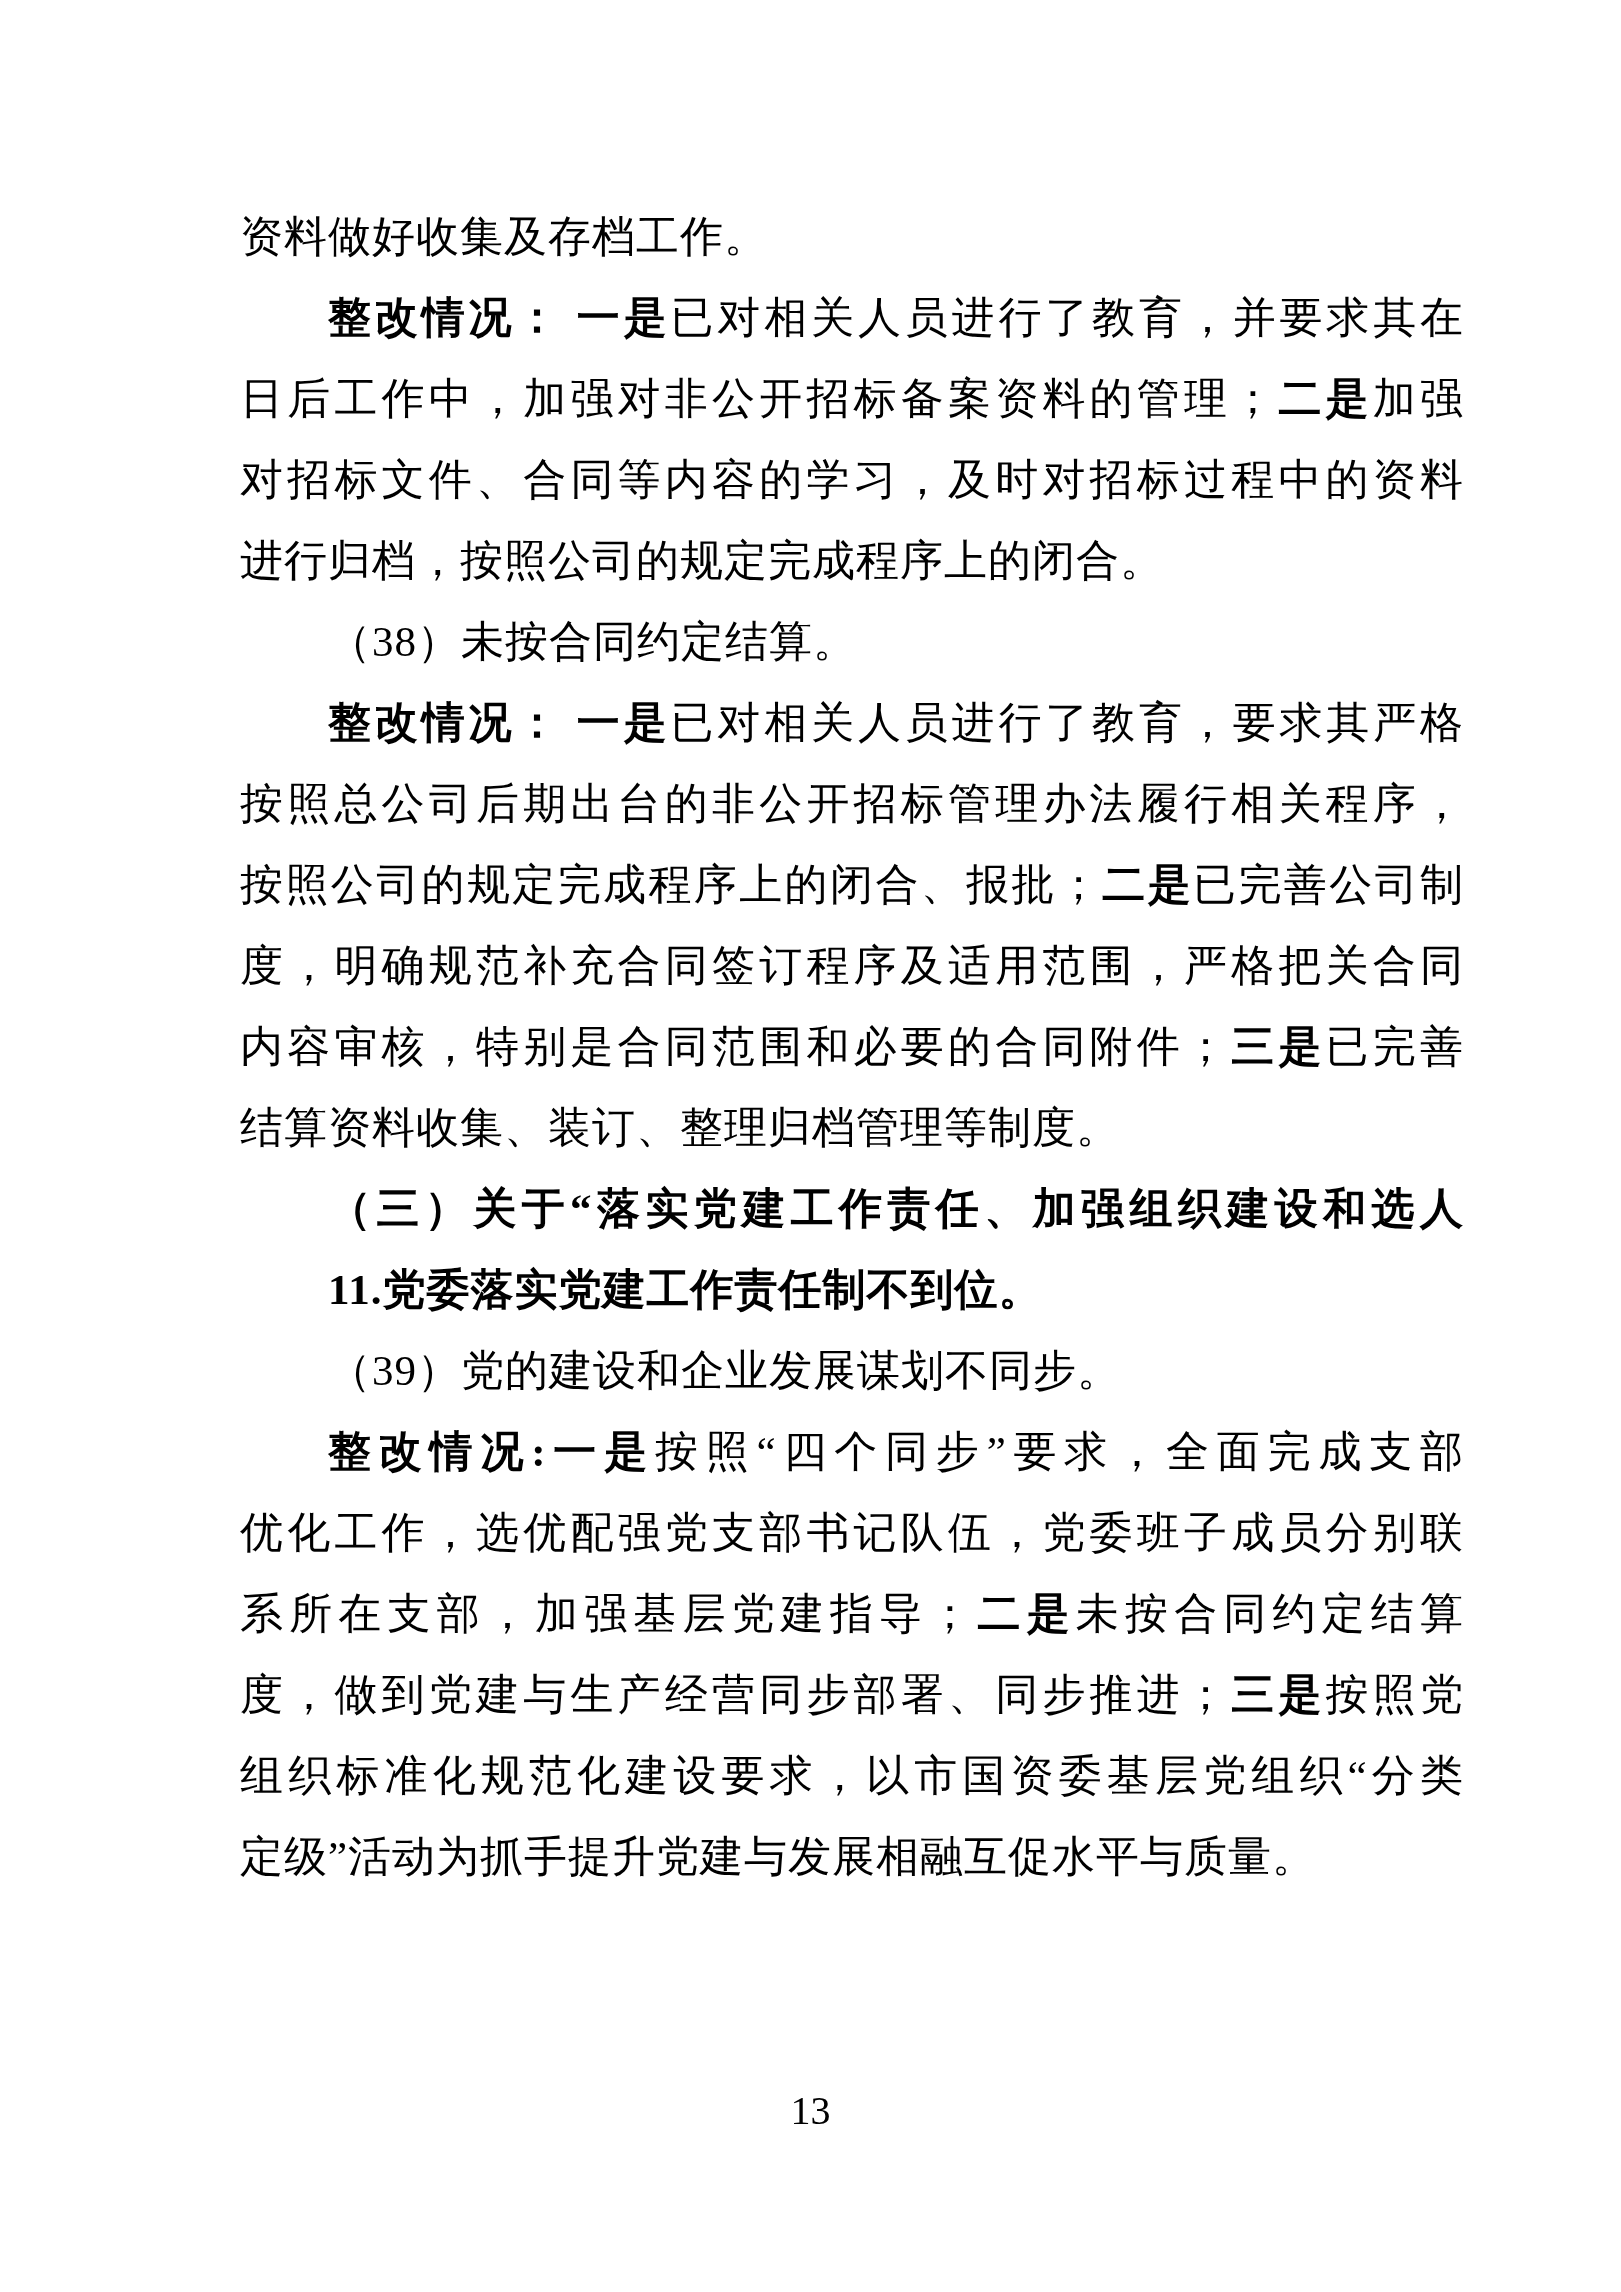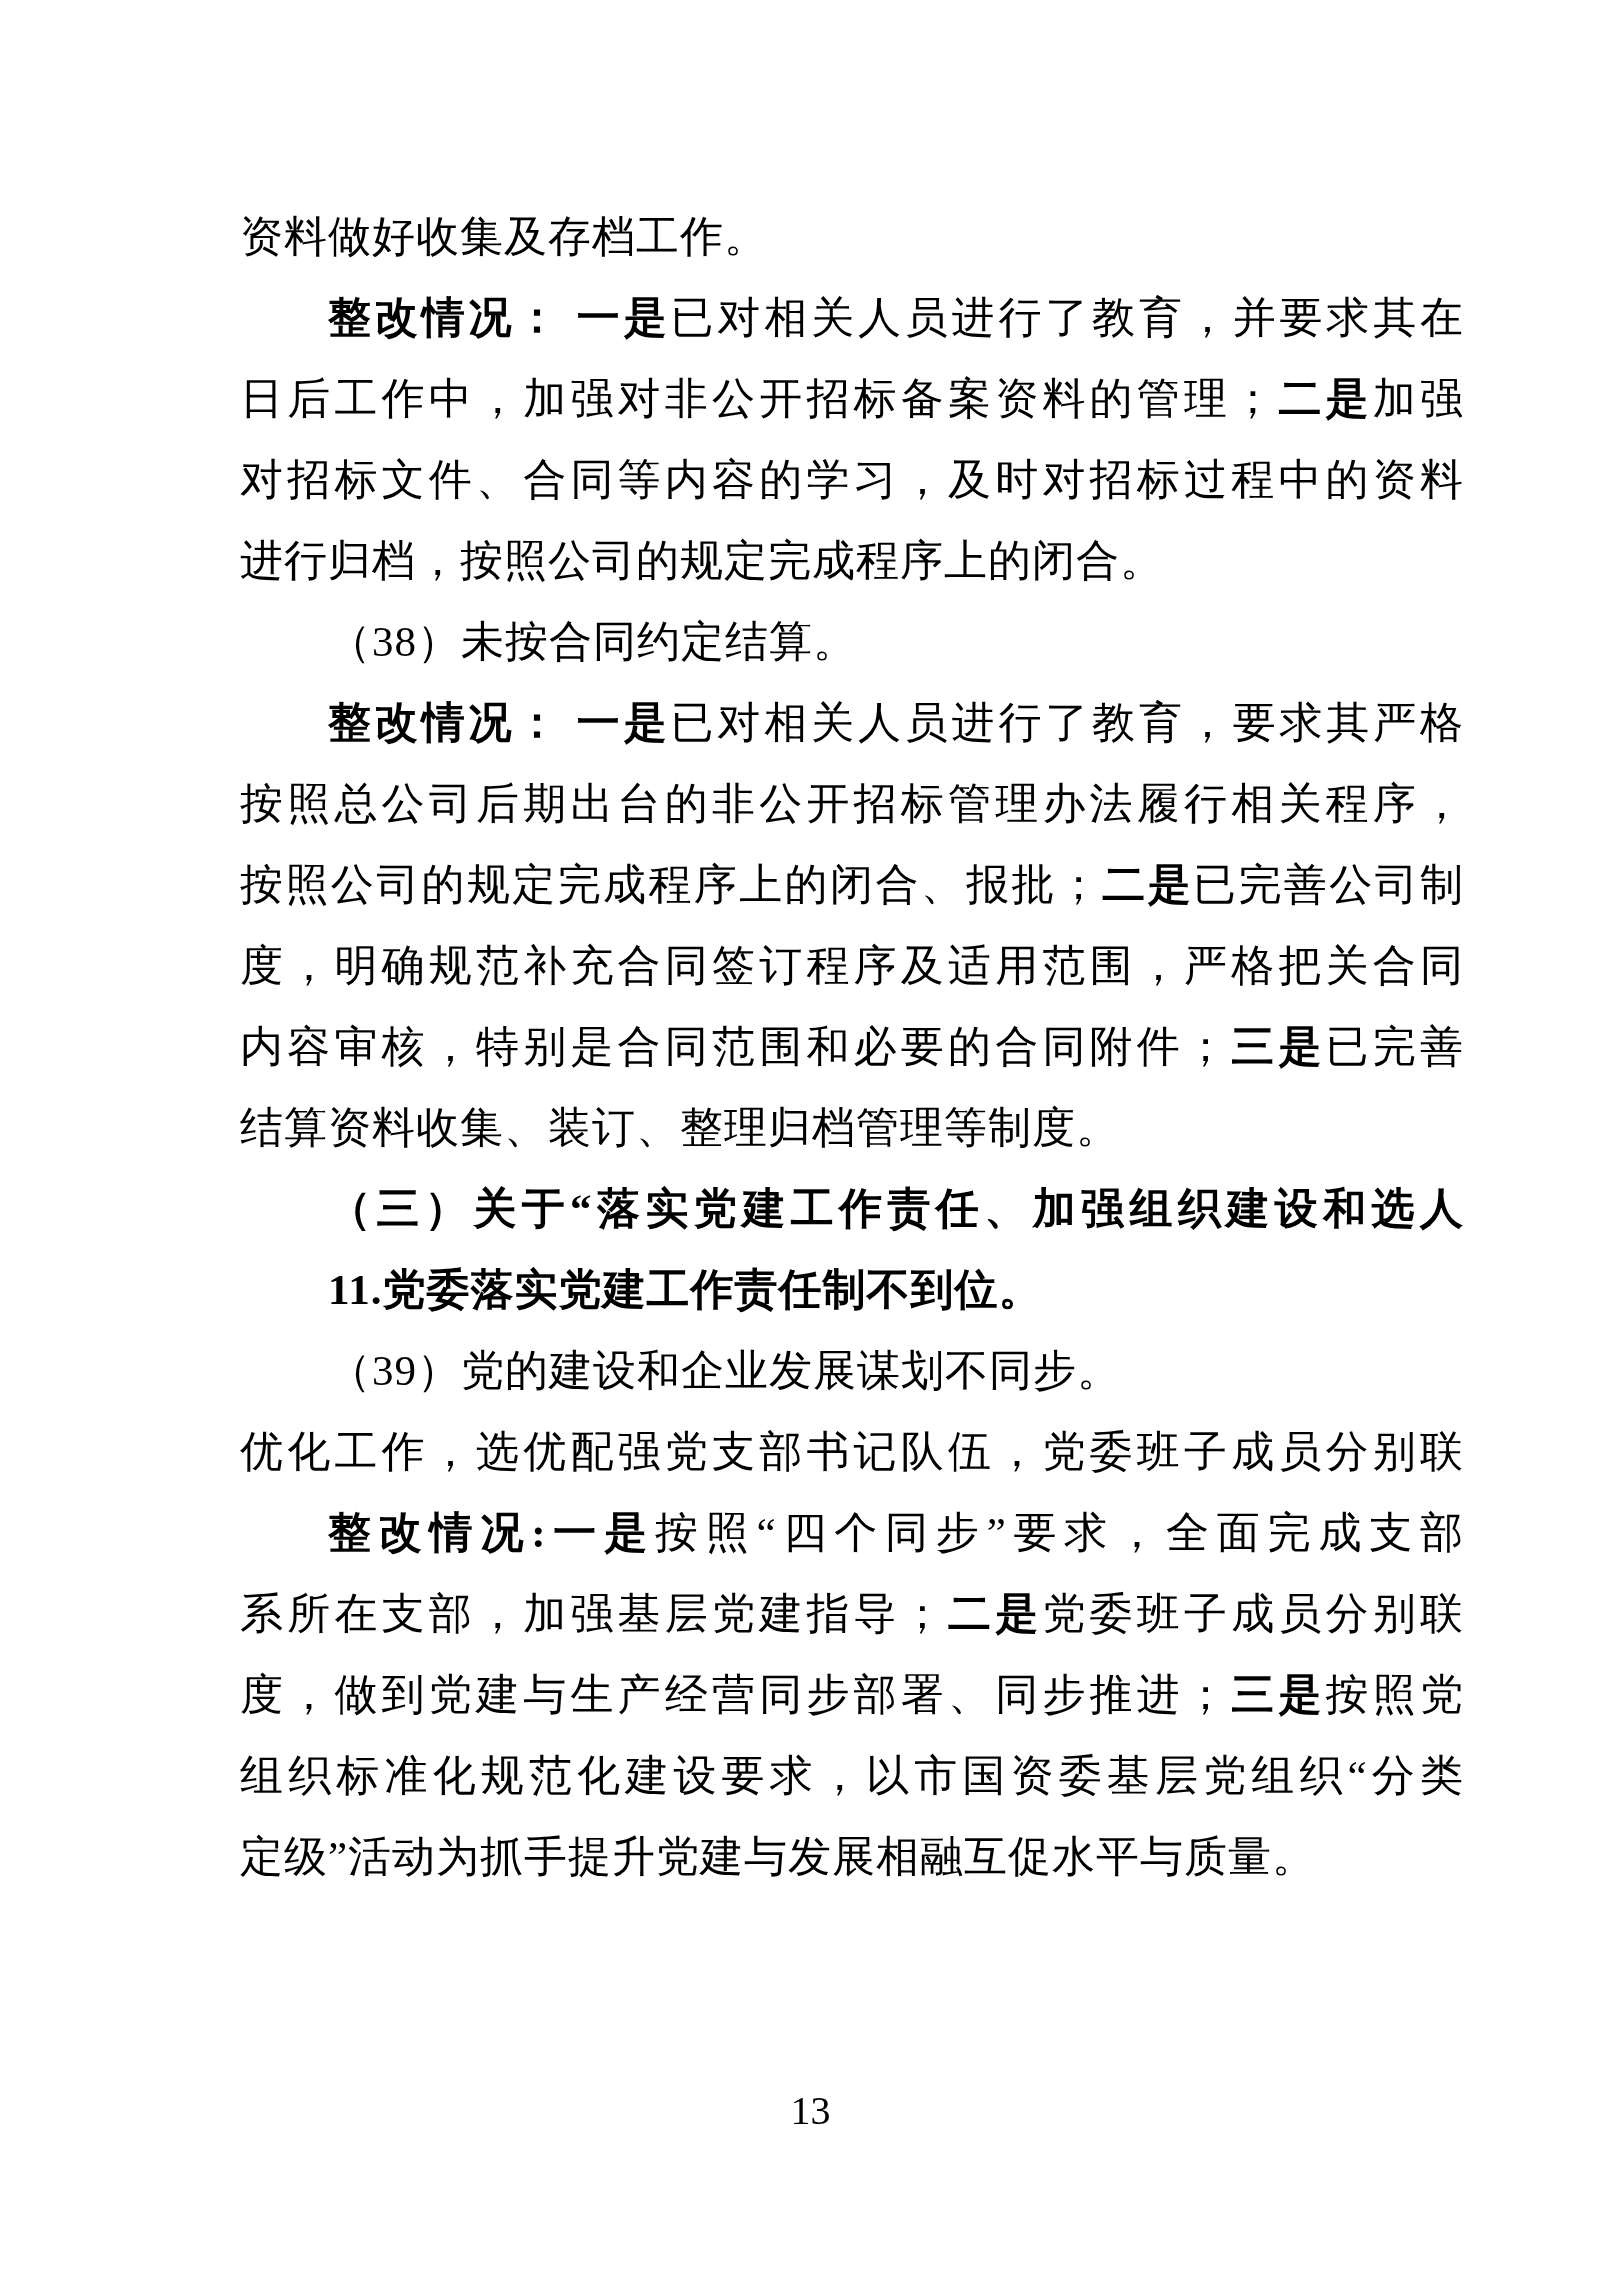--- a/index.html
+++ b/index.html
@@ -62,22 +62,22 @@
       <div class="line body indent"><span class="seg">（38）未按合同约定结算。</span></div>
       <div class="line body indent fill"><span class="seg seg-bold">整改情况： 一是</span><span class="seg">已对相关人员进行了教育，要求其严格</span></div>
       <div class="line body fill"><span class="seg">按照总公司后期出台的非公开招标管理办法履行相关程序，</span></div>
       <div class="line body fill"><span class="seg">按照公司的规定完成程序上的闭合、报批；</span><span class="seg seg-bold">二是</span><span class="seg">已完善公司制</span></div>
       <div class="line body fill"><span class="seg">度，明确规范补充合同签订程序及适用范围，严格把关合同</span></div>
       <div class="line body fill"><span class="seg">内容审核，特别是合同范围和必要的合同附件；</span><span class="seg seg-bold">三是</span><span class="seg">已完善</span></div>
       <div class="line body"><span class="seg">结算资料收集、装订、整理归档管理等制度。</span></div>
       <div class="line heading indent fill"><span class="seg seg-bold">（三）关于“落实党建工作责任、加强组织建设和选人</span></div>
       <div class="line subheading indent"><span class="seg seg-bold">11.党委落实党建工作责任制不到位。</span></div>
       <div class="line body indent"><span class="seg">（39）党的建设和企业发展谋划不同步。</span></div>
+      <div class="line body indent fill"><span class="seg seg-bold">整改情况:一是</span><span class="seg">按照“四个同步”要求，全面完成支部</span></div>
       <div class="line body fill"><span class="seg">优化工作，选优配强党支部书记队伍，党委班子成员分别联</span></div>
-      <div class="line body indent fill"><span class="seg seg-bold">整改情况:一是</span><span class="seg">按照“四个同步”要求，全面完成支部</span></div>
-      <div class="line body fill"><span class="seg">系所在支部，加强基层党建指导；</span><span class="seg seg-bold">二是</span><span class="seg">党委班子成员分别联</span></div>
+      <div class="line body fill"><span class="seg">系所在支部，加强基层党建指导；</span><span class="seg seg-bold">二是</span><span class="seg">未按合同约定结算</span></div>
       <div class="line body fill"><span class="seg">度，做到党建与生产经营同步部署、同步推进；</span><span class="seg seg-bold">三是</span><span class="seg">按照党</span></div>
       <div class="line body fill"><span class="seg">组织标准化规范化建设要求，以市国资委基层党组织“分类</span></div>
       <div class="line body"><span class="seg">定级”活动为抓手提升党建与发展相融互促水平与质量。</span></div>
     </div>
   <div class="page-number">13</div>
 </div>
 
 
 </body></html>

